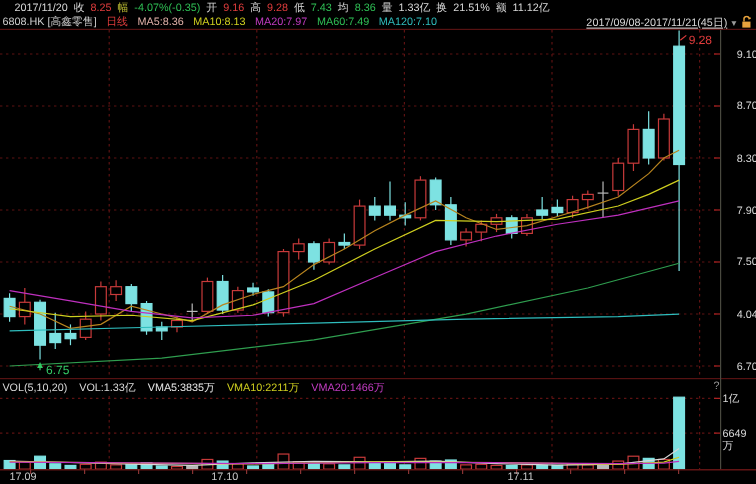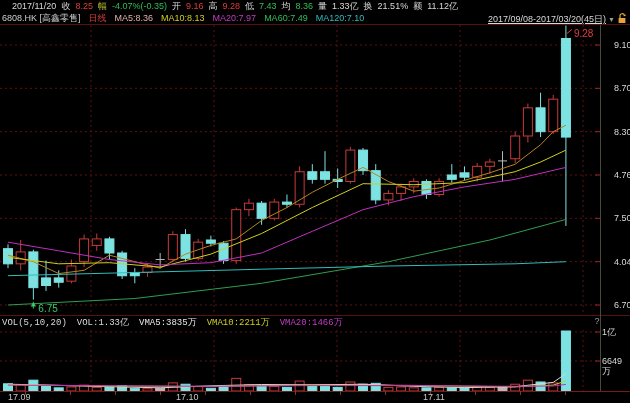--- a/index.html
+++ b/index.html
@@ -16,37 +16,37 @@
   .range-box{position:absolute;top:13px;right:3px;height:11px;line-height:11px;font-size:9px;
              color:#d8d8d8;white-space:nowrap;cursor:pointer;}
   .range-box .rtext{text-decoration:underline;}
   .range-box .caret{color:#9a9a9a;font-size:7px;margin:0 2px;}
   .pricelab{position:absolute;left:603px;width:16px;height:10px;line-height:10px;
             font-size:9px;color:#d8d8d8;padding-left:11px;}
   .vollab{position:absolute;left:602px;width:20px;height:10px;line-height:10px;
           font-size:9px;color:#d8d8d8;}
   .monthlab{position:absolute;top:392px;height:11px;line-height:11px;font-size:9px;color:#c8c8c8;}
   .volbar-legend{position:absolute;left:2px;top:317px;width:596px;height:12px;line-height:12px;
-                 font-size:9px;white-space:nowrap;font-family:Liberation Mono, monospace;}
+                 font-size:9px;white-space:nowrap;}
   .volbar-legend span{margin-right:10px;}
   .helpq{position:absolute;left:592px;top:316px;width:10px;height:10px;line-height:10px;
          font-size:9px;color:#9a9a9a;text-align:center;cursor:pointer;}
   svg{position:absolute;display:block;}
 </style>
 </head>
 <body>
 
 <div class="screen">
 
   <div class="infobar" id="info-bar"><span style="color: rgb(216, 216, 216);">2017/11/20</span><span style="color: rgb(216, 216, 216);">收</span><span style="color: rgb(224, 60, 60);">8.25</span><span style="color: rgb(184, 184, 50);">幅</span><span style="color: rgb(47, 191, 85);">-4.07%(-0.35)</span><span style="color: rgb(216, 216, 216);">开</span><span style="color: rgb(224, 60, 60);">9.16</span><span style="color: rgb(216, 216, 216);">高</span><span style="color: rgb(224, 60, 60);">9.28</span><span style="color: rgb(216, 216, 216);">低</span><span style="color: rgb(47, 191, 85);">7.43</span><span style="color: rgb(216, 216, 216);">均</span><span style="color: rgb(47, 191, 85);">8.36</span><span style="color: rgb(216, 216, 216);">量</span><span style="color: rgb(216, 216, 216);">1.33亿</span><span style="color: rgb(216, 216, 216);">换</span><span style="color: rgb(216, 216, 216);">21.51%</span><span style="color: rgb(216, 216, 216);">额</span><span style="color: rgb(216, 216, 216);">11.12亿</span></div>
 
   <div class="legendbar" id="ma-legend"><span style="color: rgb(204, 204, 204);">6808.HK [高鑫零售]</span><span style="color: rgb(224, 60, 60);">日线</span><span style="color: rgb(224, 176, 168);">MA5:8.36</span><span style="color: rgb(207, 207, 31);">MA10:8.13</span><span style="color: rgb(194, 60, 194);">MA20:7.97</span><span style="color: rgb(47, 191, 85);">MA60:7.49</span><span style="color: rgb(47, 189, 189);">MA120:7.10</span></div>
 
   <div class="range-box">
-    <span class="rtext">2017/09/08-2017/03/20(45日)</span><span class="caret">▼</span><svg width="10" height="11" viewBox="0 0 10 11" style="position:relative;display:inline-block;vertical-align:-2px;">
+    <span class="rtext">2017/09/08-2017/11/21(45日)</span><span class="caret">▼</span><svg width="10" height="11" viewBox="0 0 10 11" style="position:relative;display:inline-block;vertical-align:-2px;">
       <path d="M3 5 V3.2 A2.1 2.1 0 0 1 7.3 2.6 L8.6 1.9" fill="none" stroke="#e8a33d" stroke-width="1.2"></path>
       <rect x="1.6" y="5" width="6.8" height="5" fill="#e8a33d"></rect>
     </svg>
   </div>
 
   <div class="hborder" style="top:24px;"></div>
 
   <svg id="main-svg" style="left:0;top:25px;" width="600" height="290">
       <g>
         <line x1="0" y1="20" x2="600" y2="20" stroke="#5e1212" stroke-dasharray="2,3"></line>
@@ -171,21 +171,21 @@
       <line x1="566.92" y1="8.50060000000003" x2="571.92" y2="4.500600000000031" stroke="#e03c3c"></line>
       <text x="573.92" y="11.50060000000003" fill="#e03c3c" font-size="10">9.28</text>
       <path d="M33.36 276.5754999999999 l-2.5 5 h5 z" fill="#33cc66"></path>
       <line x1="33.36" y1="279.5754999999999" x2="33.36" y2="283.5754999999999" stroke="#33cc66"></line>
       <text x="38.36" y="286.5754999999999" fill="#33cc66" font-size="10">6.75</text>
     </svg>
   <div id="price-axis">
       <div class="pricelab" style="top: 40px;">9.10</div>
       <div class="pricelab" style="top: 83.332px; text-align: center;">8.70</div>
       <div class="pricelab" style="top: 126.664px;">8.30</div>
-      <div class="pricelab" style="top: 169.996px;">4.76</div>
+      <div class="pricelab" style="top: 169.996px;">7.90</div>
       <div class="pricelab" style="top: 213.328px; text-align: right;">7.50</div>
       <div class="pricelab" style="top: 256.66px;">4.04</div>
       <div class="pricelab" style="top: 299.992px;">6.70</div>
     </div>
 
   <div class="hborder" style="top:315px;"></div>
 
   <div class="volbar-legend" id="vol-legend"><span style="color: rgb(216, 216, 216);">VOL(5,10,20)</span><span style="color: rgb(216, 216, 216);">VOL:1.33亿</span><span style="color: rgb(232, 232, 232);">VMA5:3835万</span><span style="color: rgb(207, 207, 31);">VMA10:2211万</span><span style="color: rgb(194, 60, 194);">VMA20:1466万</span></div>
   <div class="helpq">?</div>
 

